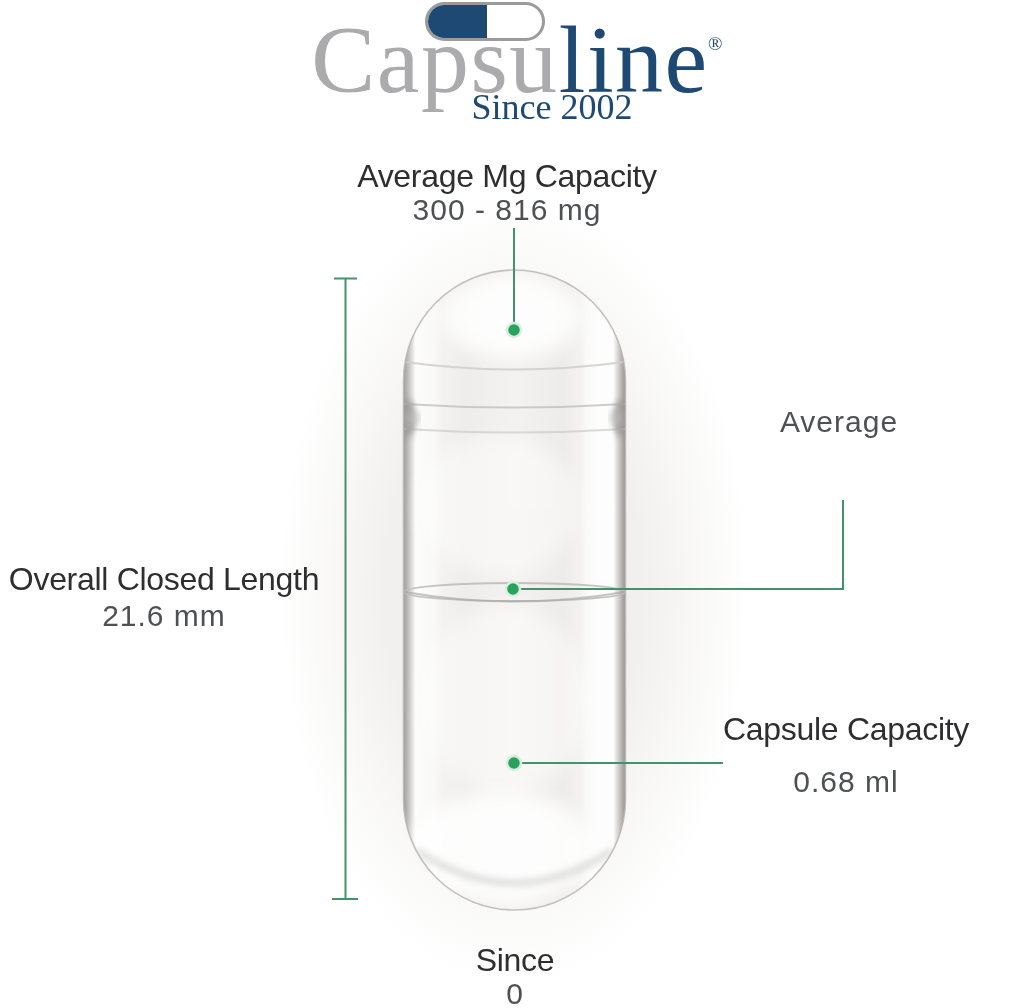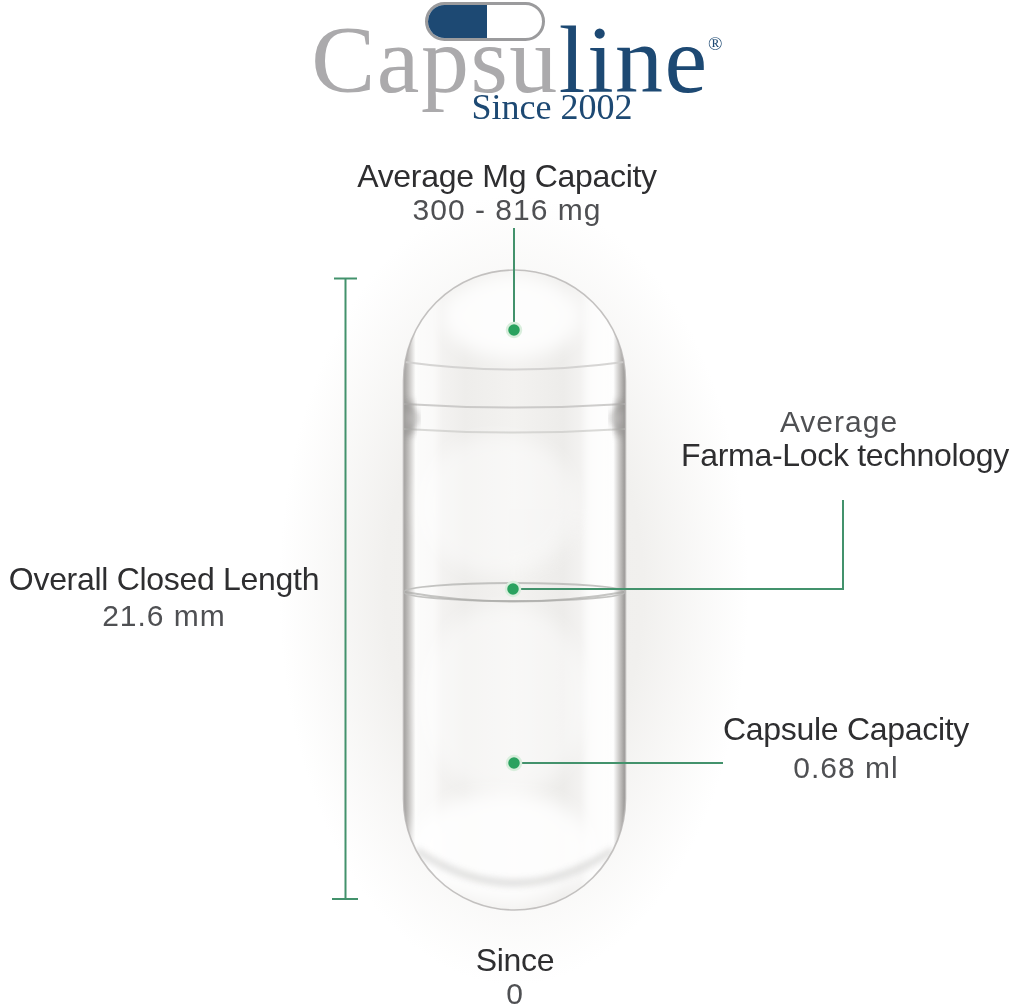--- a/index.html
+++ b/index.html
@@ -16,21 +16,21 @@
   .logo-reg{position:absolute;left:708px;top:34px;font-family:"Liberation Serif",serif;font-size:19px;line-height:1;color:var(--brand-navy);}
   .logo-tagline{position:absolute;left:552px;top:89px;transform:translateX(-50%);font-family:"Liberation Serif",serif;font-size:36px;line-height:1;color:var(--brand-navy);white-space:nowrap;}
 
   
   .anno{position:absolute;transform:translateX(-50%);text-align:center;white-space:nowrap;}
   .anno .label{font-weight:400;font-size:32px;line-height:33px;color:var(--label-dark);letter-spacing:-0.3px;}
   .anno .value{font-weight:400;font-size:30px;line-height:34px;color:var(--value-gray);letter-spacing:1px;}
   #anno-avg{left:507px;top:160px;}
   #anno-length{left:164px;top:563px;} #anno-length .value{margin-top:3px;}
   #anno-lock{left:845px;top:405px;}
-  #anno-volume{left:846px;top:713px;} #anno-volume .value{margin-top:5px;} #anno-lock .value{margin-right:12px;}
+  #anno-volume{left:846px;top:713px;} #anno-volume .value{margin-top:19px;} #anno-lock .value{margin-right:12px;}
   #anno-size{left:515px;top:944px;}
 
   
   .leader{stroke:var(--accent-green);stroke-width:2;fill:none;}
   .bracket{stroke:var(--accent-green);stroke-width:2;fill:none;}
   .dot{fill:var(--dot-green);stroke:#d9eedd;stroke-width:2.5;}
 </style>
 </head>
 <body>
 
@@ -129,21 +129,20 @@
     <div class="value">300 - 816 mg</div>
   </div>
 
   <div class="anno" id="anno-length">
     <div class="label">Overall Closed Length</div>
     <div class="value">21.6 mm</div>
   </div>
 
   <div class="anno" id="anno-lock">
     <div class="value">Average</div>
-    <div class="label">Farma-Lock technology</div>
   </div>
 
   <div class="anno" id="anno-volume">
     <div class="label">Capsule Capacity</div>
     <div class="value">0.68 ml</div>
   </div>
 
   <div class="anno" id="anno-size">
     <div class="label">Since</div>
     <div class="value">0</div>

